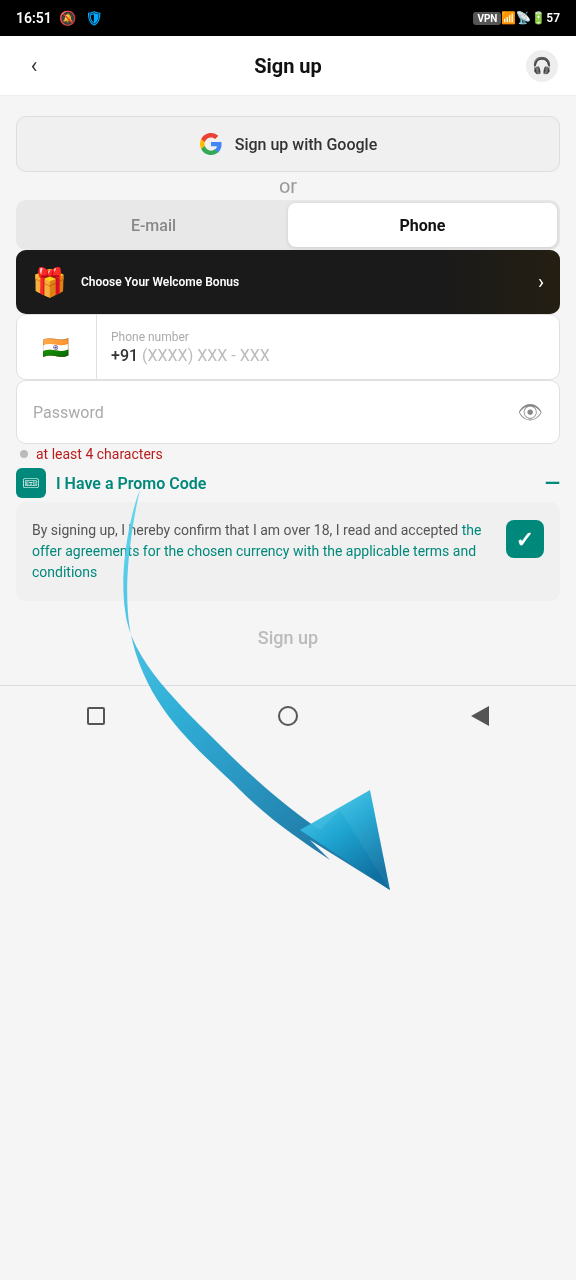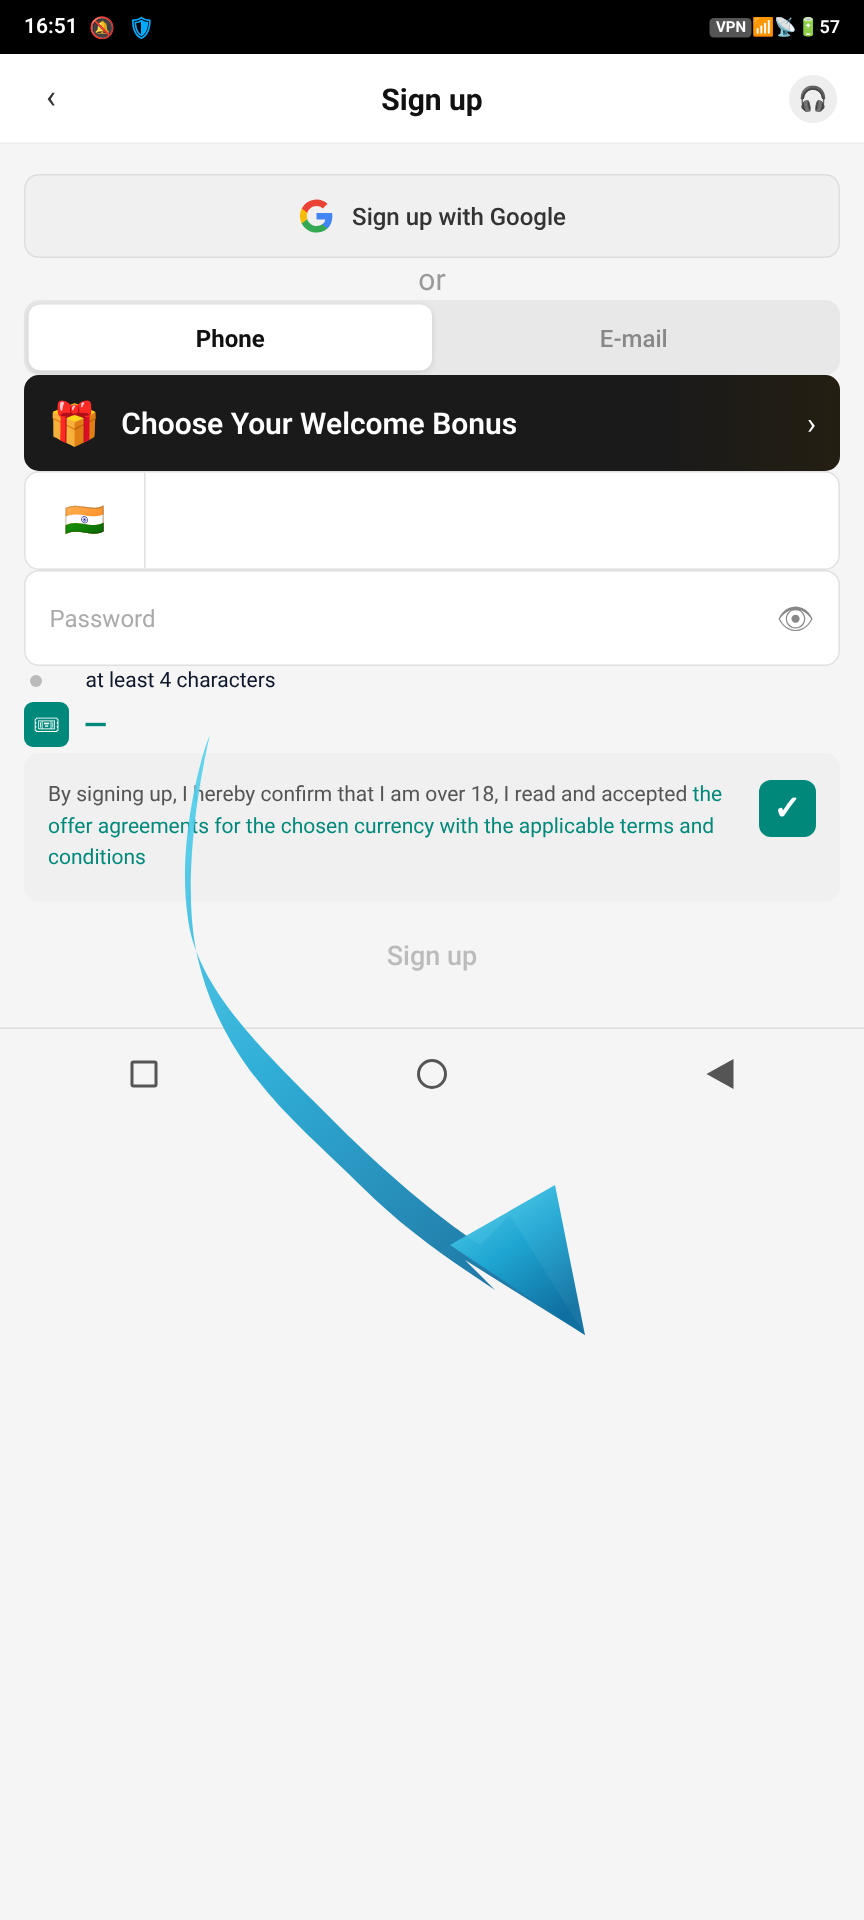--- a/index.html
+++ b/index.html
@@ -157,21 +157,21 @@
     .bonus-banner::before {
       content: '';
       position: absolute;
       right: 0; top: 0; bottom: 0;
       width: 120px;
       background: linear-gradient(to right, transparent, rgba(60,40,0,0.3));
     }
     .gift-icon { font-size: 28px; }
     .bonus-text {
       color: #fff;
-      font-size: 20px;
+      font-size: 12px;
       font-weight: 600;
       flex: 1;
     }
     .chevron-right {
       color: #fff;
       font-size: 20px;
       z-index: 1;
     }
 
     
@@ -247,22 +247,21 @@
       padding: 2px 4px;
     }
     .hint-dot {
       width: 8px; height: 8px;
       border-radius: 50%;
       background: #bbb;
       flex-shrink: 0;
     }
     .hint-text {
       font-size: 14px;
-      color: #0f172a;
-      margin-left: 21px;
+      color: #b91c1c;
     }
 
     
     .promo-row {
       display: flex;
       align-items: center;
       gap: 10px;
       padding: 4px 0;
       cursor: pointer;
     }
@@ -424,54 +423,62 @@
         </svg>
       </div>
       <span>Sign up with Google</span>
     </div>
 
     <div class="or-divider">
       <span>or</span>
     </div>
 
     <div class="auth-tabs">
+      <div class="auth-tab inactive">
+        <span>E-mail</span>
+      </div>
       <div class="auth-tab active">
         <span>Phone</span>
-      </div>
-      <div class="auth-tab inactive">
-        <span>E-mail</span>
       </div>
     </div>
 
     <div class="bonus-banner">
       <span class="gift-icon">🎁</span>
       <span class="bonus-text">Choose Your Welcome Bonus</span>
       <span class="chevron-right">›</span>
     </div>
 
     <div class="input-group">
       <div class="phone-input-row">
         <div class="country-selector">
           <span class="flag-emoji">🇮🇳</span>
         </div>
+        <div class="phone-number-field">
+          <div class="phone-label">Phone number</div>
+          <div class="phone-value">
+            <span class="prefix">+91</span>
+            <span>(XXXX) XXX - XXX</span>
+          </div>
+        </div>
       </div>
     </div>
 
     <div class="password-field">
       <span class="password-placeholder">Password</span>
       <span class="eye-icon">👁</span>
     </div>
 
     <div class="password-hint">
       <div class="hint-dot"></div>
       <span class="hint-text">at least 4 characters</span>
     </div>
 
     <div class="promo-row">
       <div class="promo-icon">🎟</div>
+      <span class="promo-label">I Have a Promo Code</span>
       <span class="minus-icon">—</span>
     </div>
 
 
     <div class="terms-section">
       <div class="terms-text">
         <span>By signing up, I hereby confirm that I am over 18, I read and accepted </span><span class="terms-link">the offer agreements for the chosen currency with the applicable terms and conditions</span>
       </div>
       <div class="checkbox-checked">
         <span class="checkmark">✓</span>

